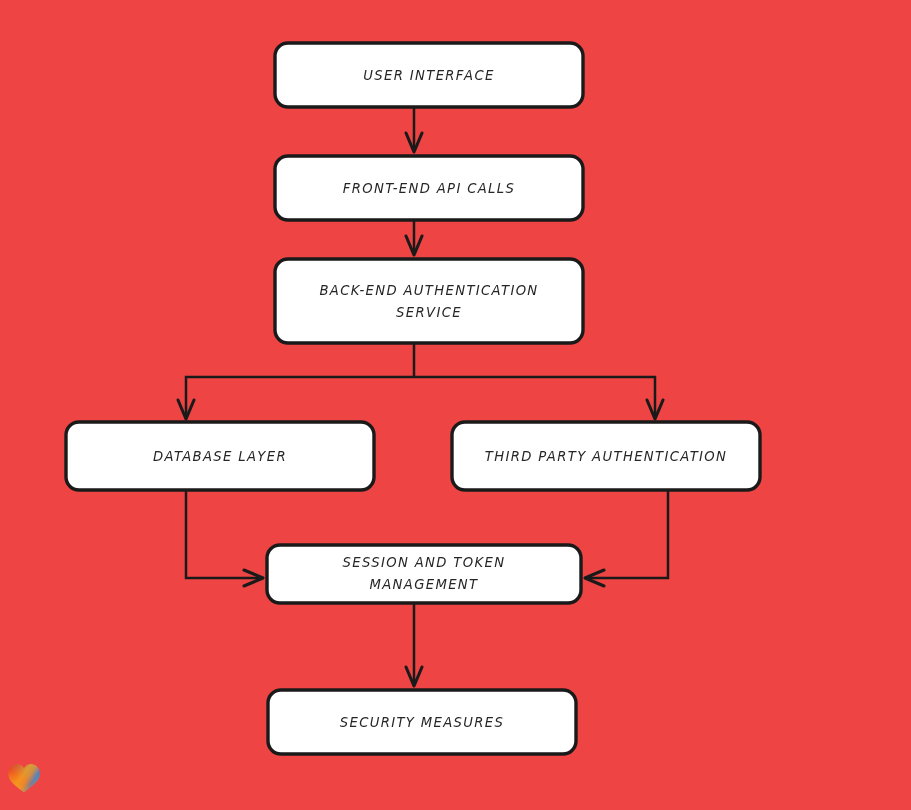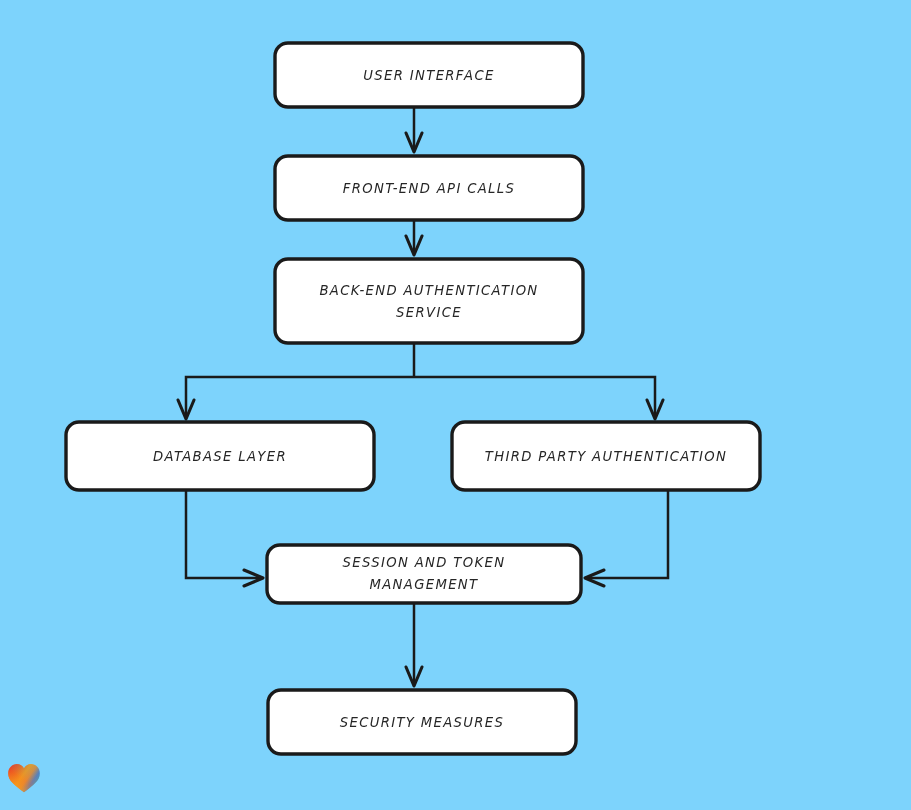--- a/index.html
+++ b/index.html
@@ -11,21 +11,21 @@
   body {
     width: 911px;
     height: 810px;
     overflow: hidden;
     font-family: "DejaVu Sans", sans-serif;
   }
   #diagram-canvas {
     position: relative;
     width: 911px;
     height: 810px;
-    background: #7dd3fc;
+    background: #ef4444;
   }
   svg#flow-svg {
     position: absolute;
     top: 0;
     left: 0;
     width: 911px;
     height: 810px;
     display: block;
   }
   .node-shape {

